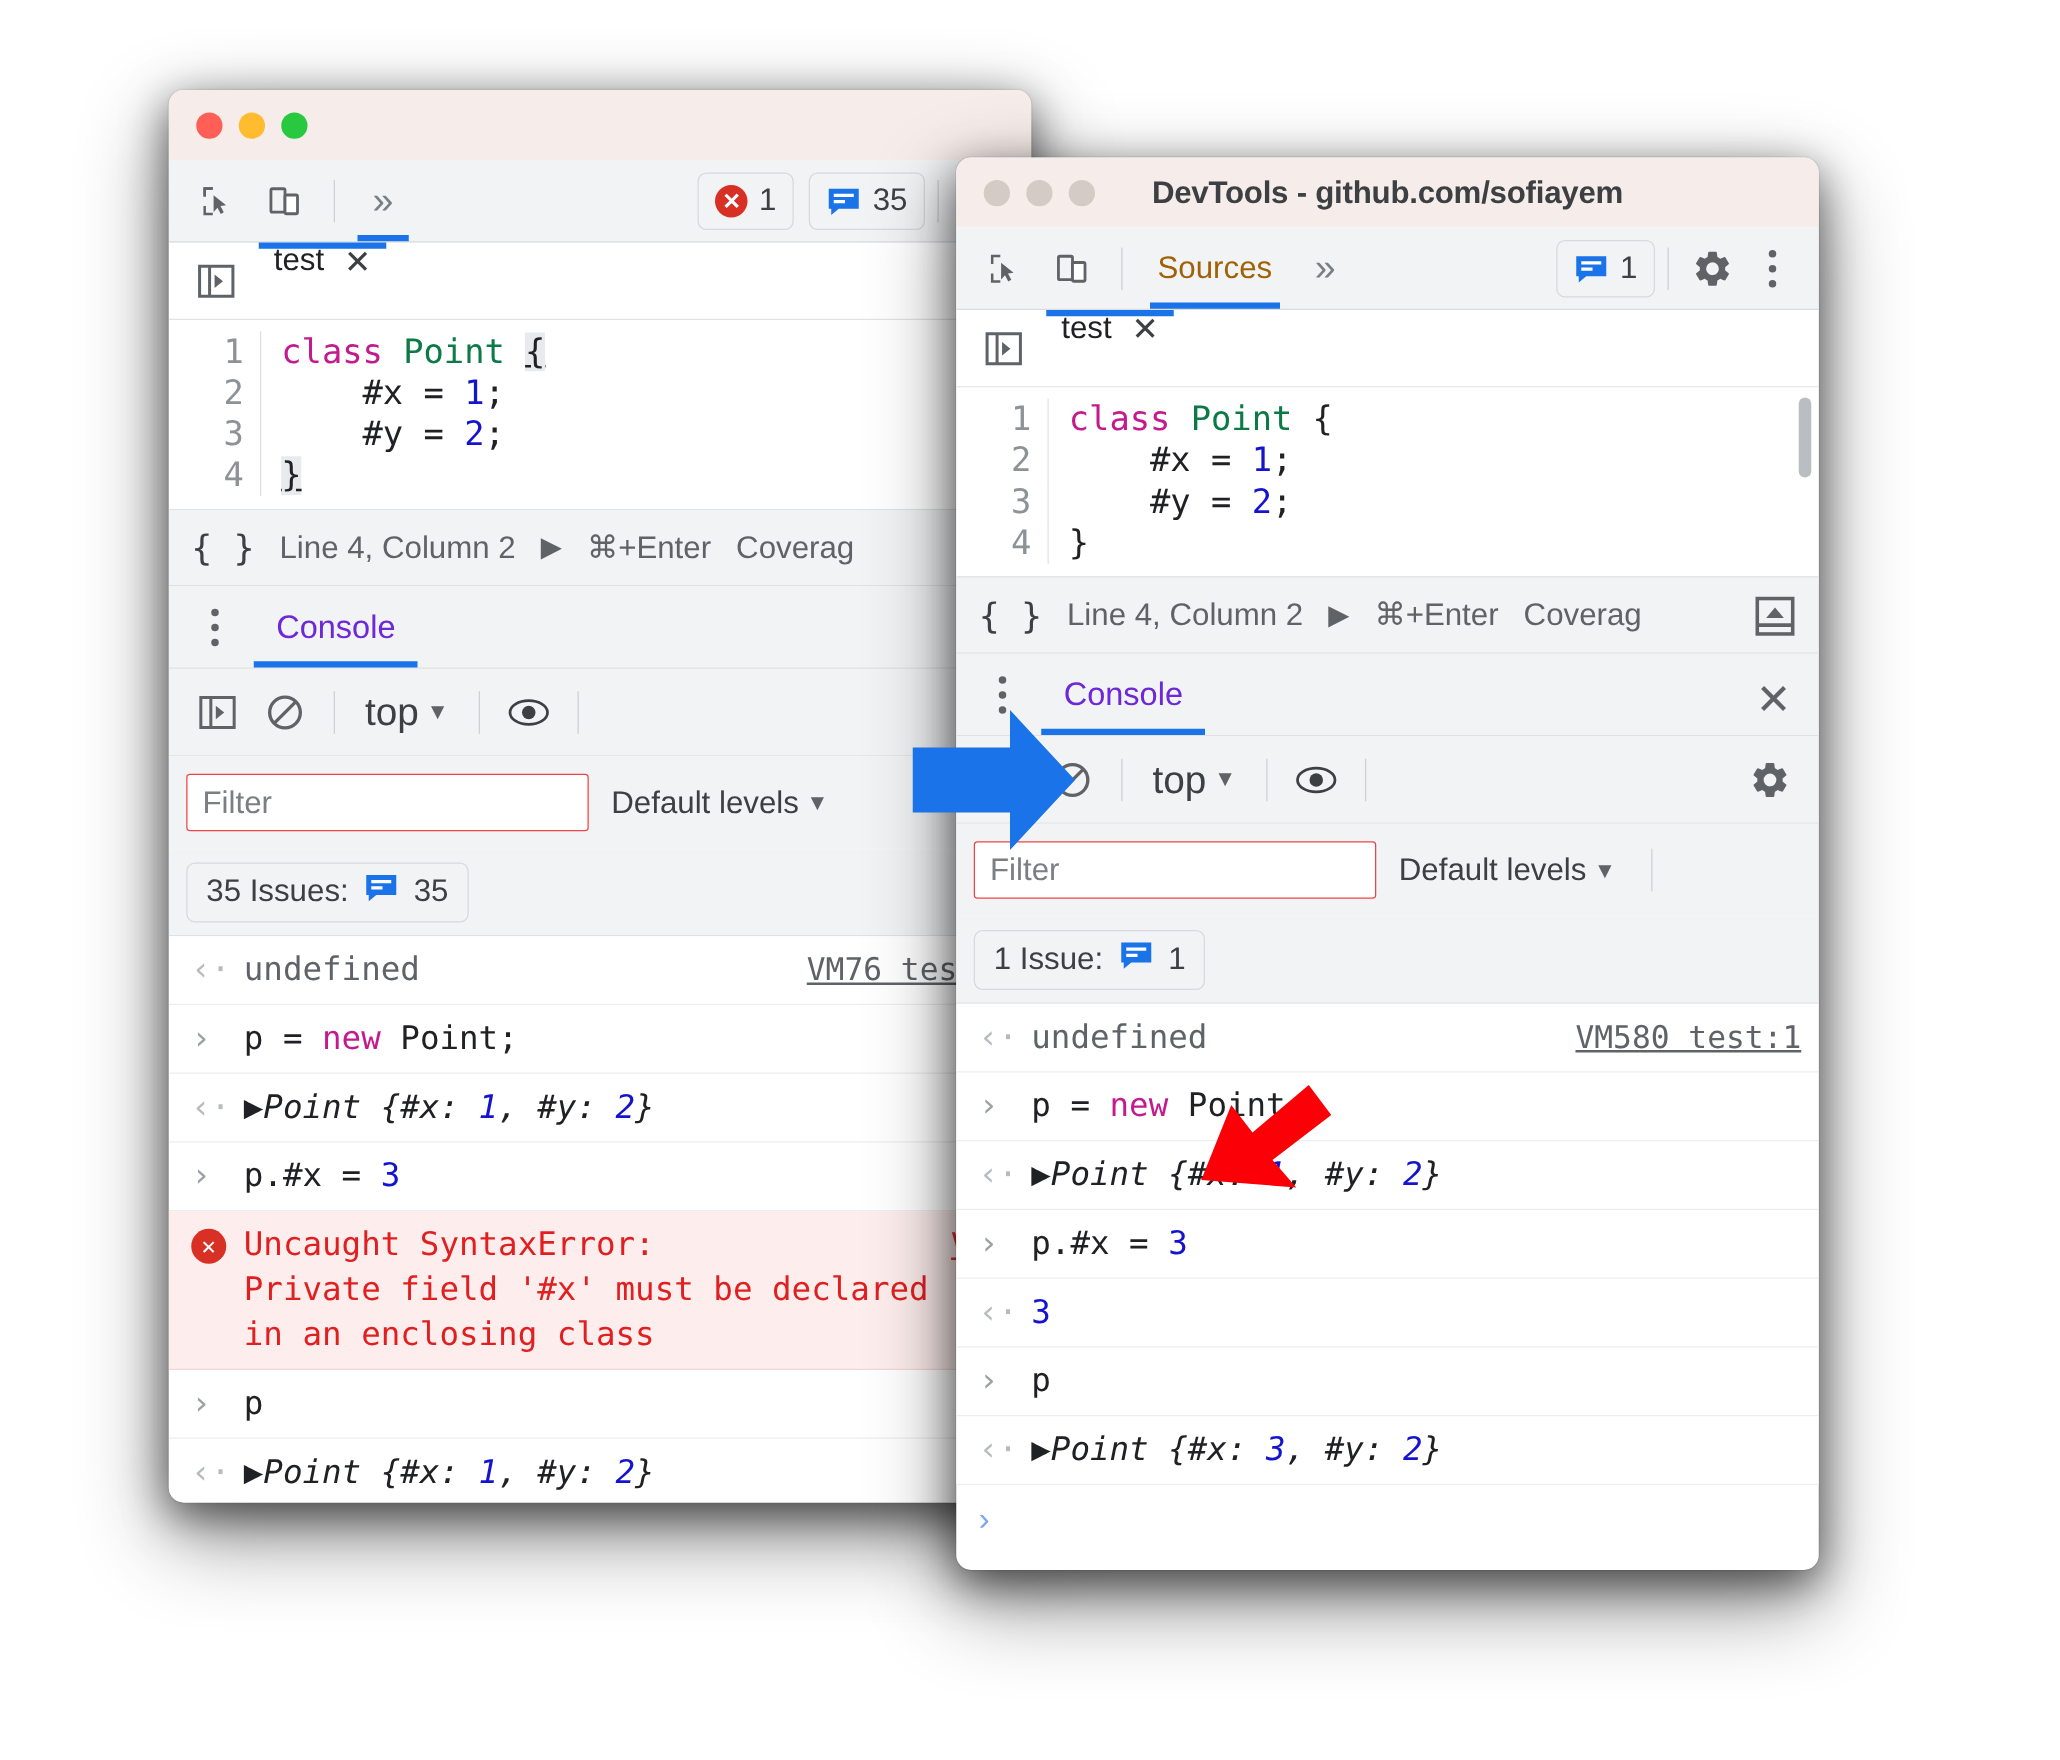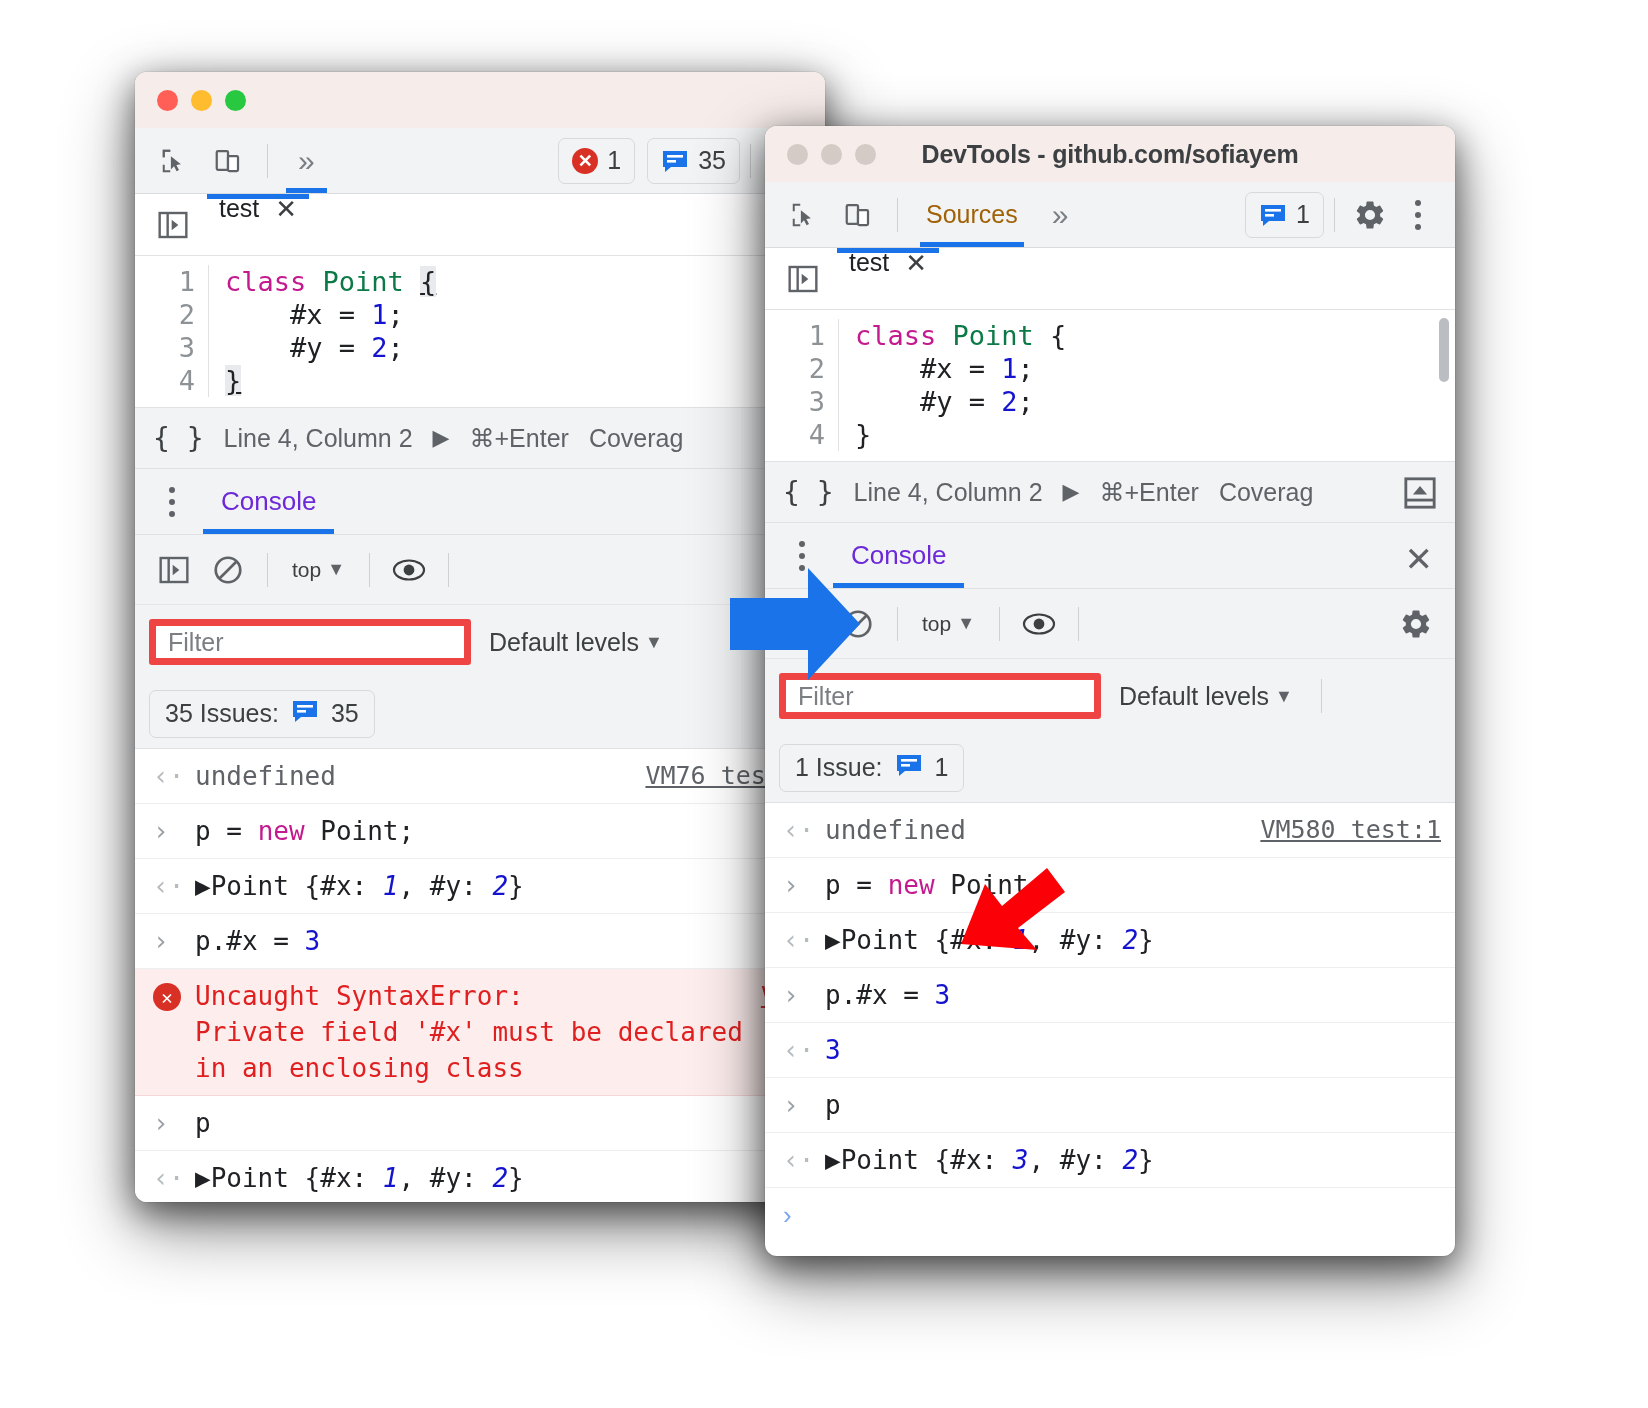--- a/index.html
+++ b/index.html
@@ -146,31 +146,31 @@
   }
   .drawer-tab.active::after {
     content:""; position:absolute; left:0; right:0; bottom:0; height:5px; background:#1a73e8;
   }
 
   
   .console-toolbar {
     height:70px; background:#f1f3f4; border-bottom:1px solid #e4e6e8;
     display:flex; align-items:center; padding: 0 14px; gap: 4px;
   }
-  .console-toolbar .lbl { font-size:21px; color:#3c4043; }
+  .console-toolbar .lbl { font-size:31px; color:#3c4043; }
   .caret { font-size: 18px; color:#5f6368; margin-left:6px; }
   .ctx-btn { display:flex; align-items:center; padding: 0 10px; }
 
   .filterrow {
     height:74px; background:#f1f3f4;
     display:flex; align-items:center; padding: 0 14px; gap: 18px;
   }
   .filterbox {
     width: 322px; height:46px; background:#fff;
-    border:7px solid #ef4444; border-radius:3px;
+    border:1px solid #ef4444; border-radius:3px;
     display:flex; align-items:center; padding: 0 12px;
     font-size:25px; color:#7b7f83;
   }
   .levels { font-size:25px; color:#3c4043; display:flex; align-items:center; }
   .issuesrow {
     height: 70px; background:#f1f3f4; border-bottom:1px solid #dfe1e3;
     display:flex; align-items:center; padding-left: 14px;
   }
   .issues-btn {
     display:flex; align-items:center; gap:12px;
@@ -198,21 +198,21 @@
   }
   .cmsg.result .body { color:#5f6368; }
   .cmsg.error { background:#fdeded; border-bottom:1px solid #f6d7d7; }
   .cmsg.error .body, .cmsg.error .src { color:#e02020; }
   .cmsg.error .src { color:#d33; }
   .errdot {
     width:28px; height:28px; border-radius:50%; background:#d93025; color:#fff;
     display:flex; align-items:center; justify-content:center;
     font-size:19px; font-weight:700; margin-top:5px; flex:none; margin-right:14px;
   }
-  .obj { color:#202124; }
+  .obj { font-style: italic; color:#202124; }
   .objnum { color:#1414cf; font-style: italic; }
   .prompt-row { padding: 12px 14px 12px 18px; font-size:26px; color:#6d9eeb; }
   .prompt-row .pg { color:#7aa7f0; }
 
   
   .blue-arrow { position:absolute; z-index: 40; }
   .red-arrow  { position:absolute; z-index: 50; }
   .scrollbar {
     position:absolute; right:4px; width:10px; border-radius:5px; background:#babec2;
   }

